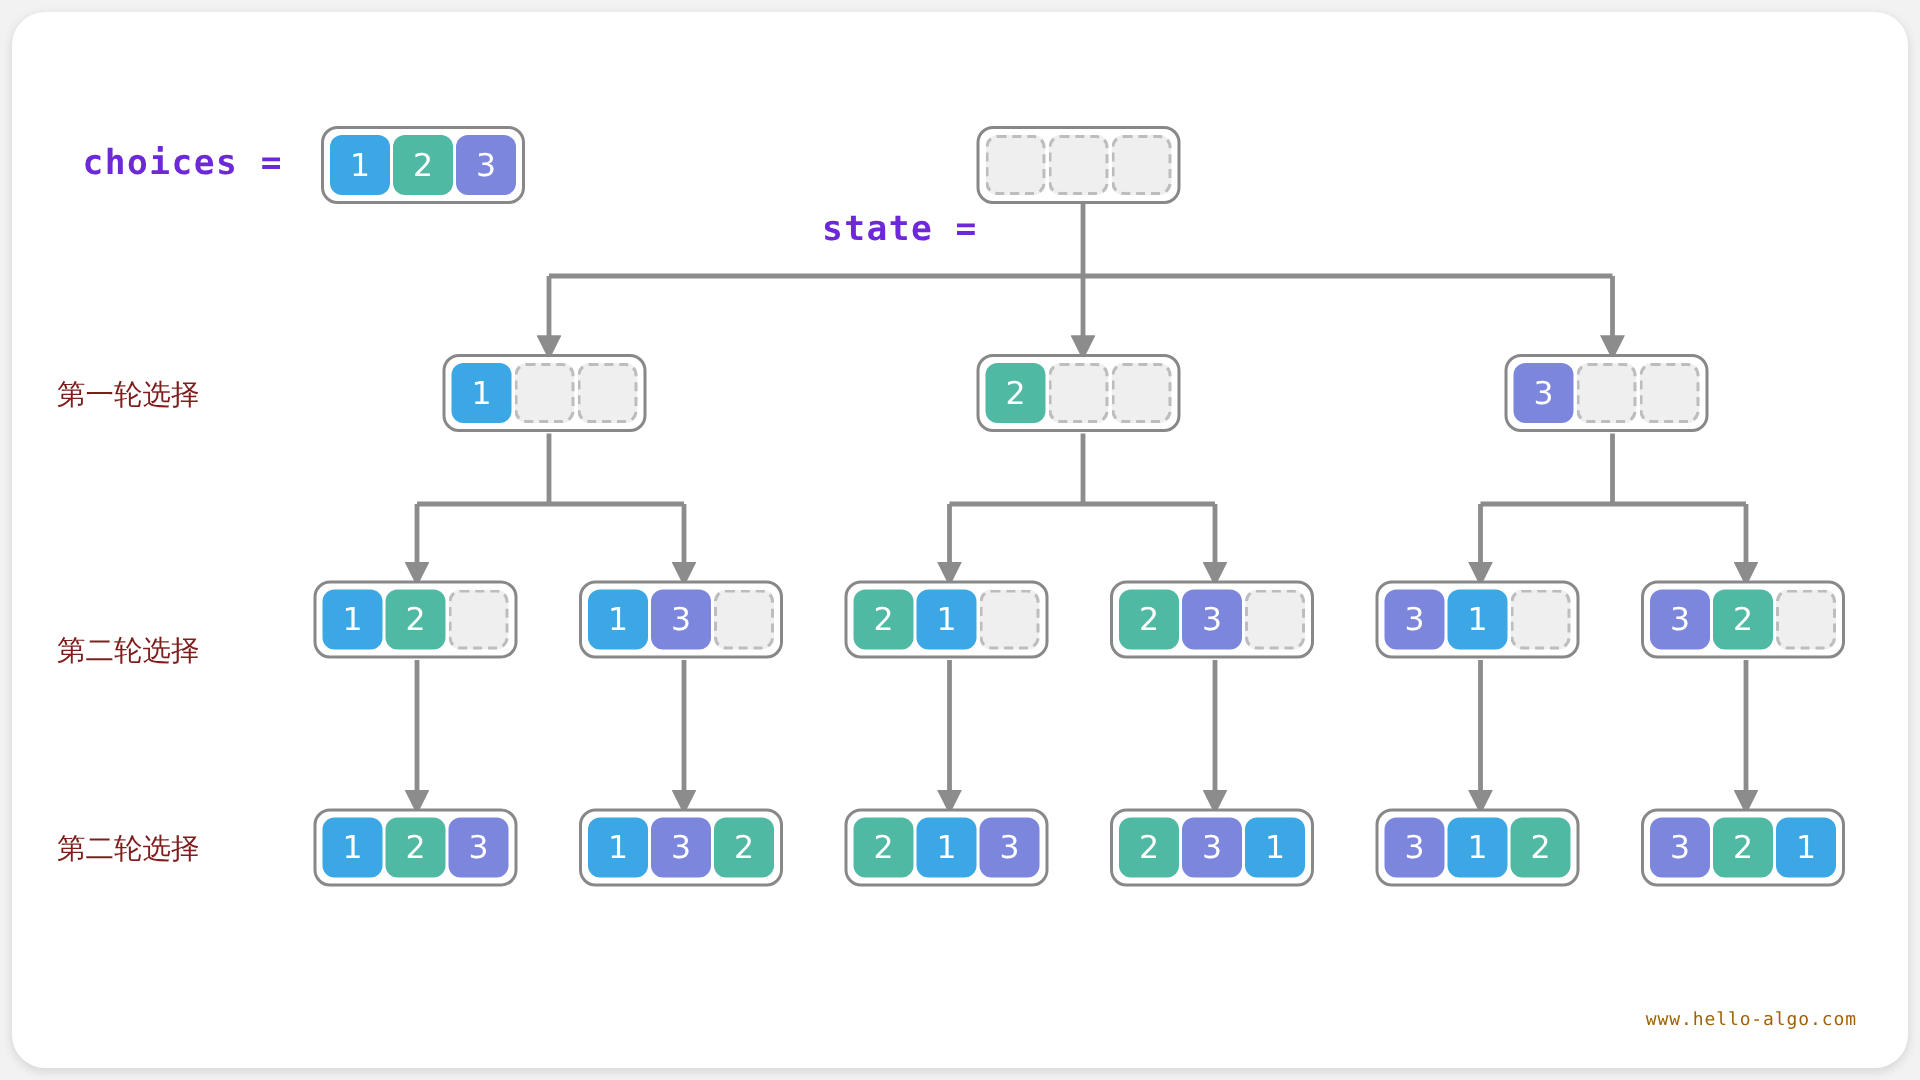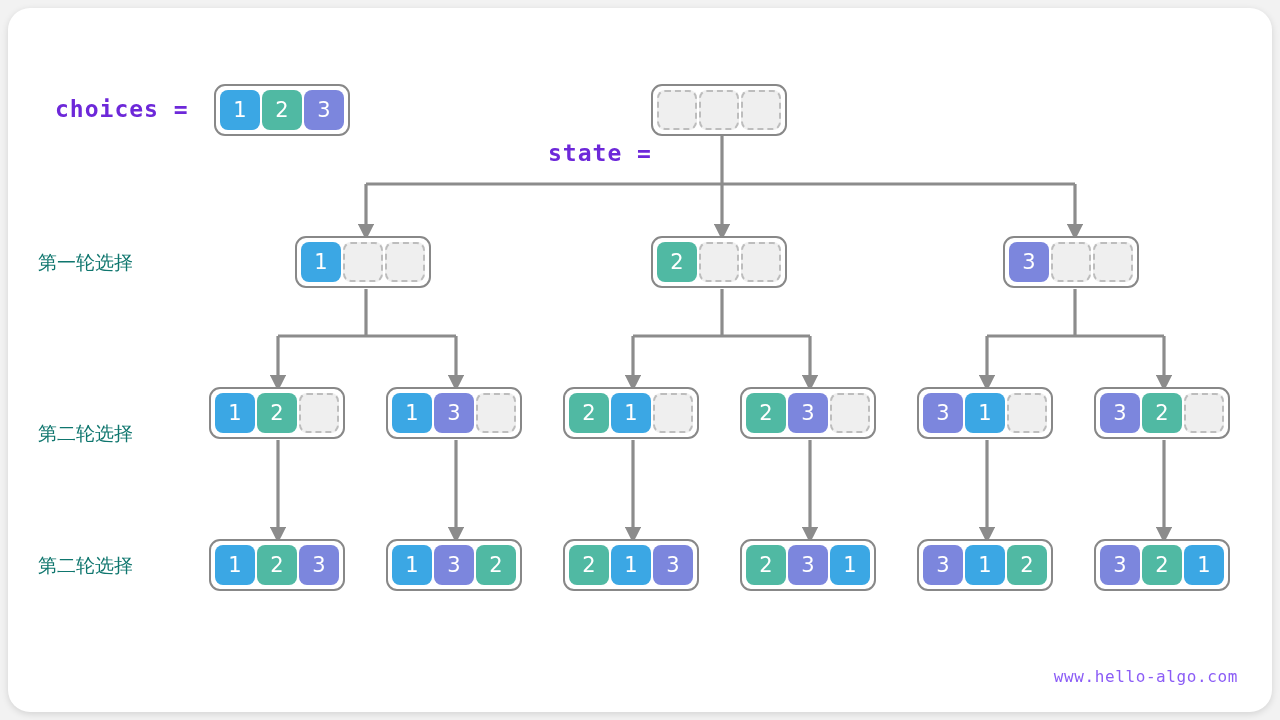--- a/index.html
+++ b/index.html
@@ -47,21 +47,21 @@
     color: #6d28d9;
     letter-spacing: 1px;
     white-space: nowrap;
   }
 
   
   .round-label {
     position: absolute;
     font-family: "DejaVu Sans", sans-serif;
     font-size: 19px;
-    color: #0f766e;
+    color: #7f1d1d;
     white-space: nowrap;
   }
 
   
   .node {
     position: absolute;
     display: flex;
     flex-direction: row;
     align-items: center;
     box-sizing: border-box;
@@ -90,22 +90,22 @@
   }
   .cell.v1 { background: #3ba7e4; }
   .cell.v2 { background: #50b9a3; }
   .cell.v3 { background: #7c86dd; }
 
   .watermark {
     position: absolute;
     right: 42px;
     bottom: 34px;
     font-family: "DejaVu Sans Mono", monospace;
-    font-size: 16px;
-    color: #8b5cf6;
+    font-size: 12px;
+    color: #a16207;
     letter-spacing: 0.6px;
   }
 </style>
 </head>
 <body>
 
 <div id="canvas">
   <div class="card"></div>
 
   <svg id="edges" viewBox="0 0 1280 720" xmlns="http://www.w3.org/2000/svg">

